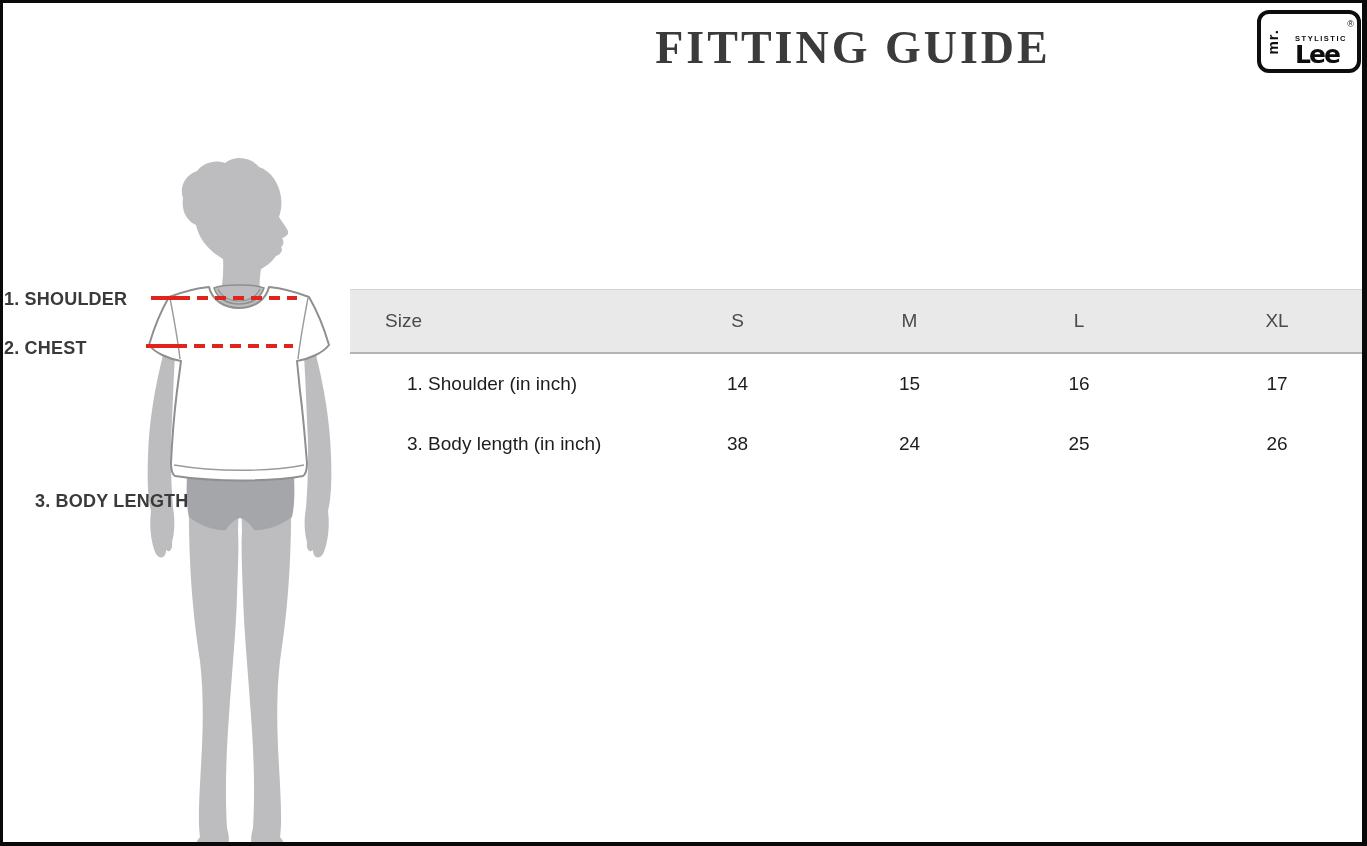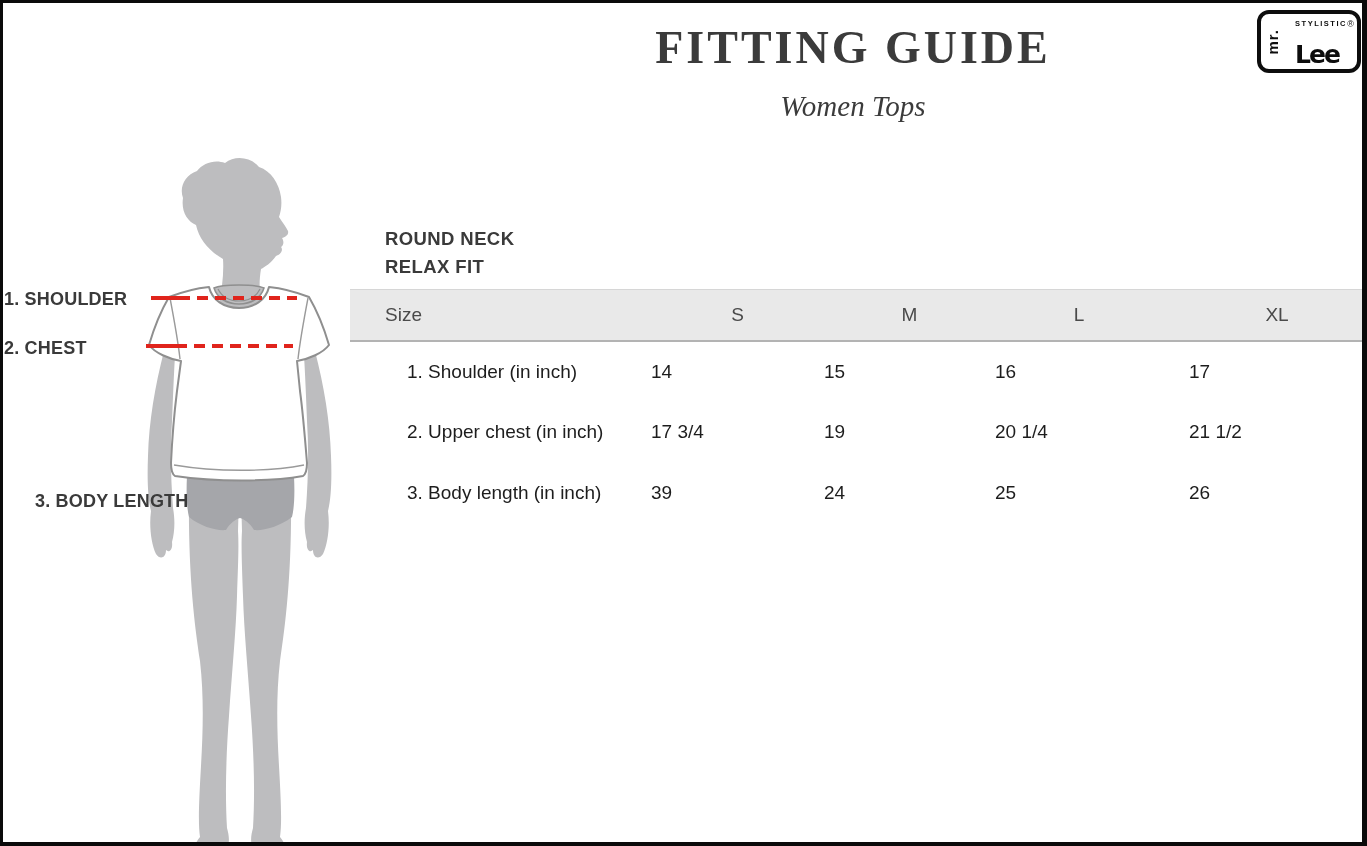--- a/index.html
+++ b/index.html
@@ -60,21 +60,21 @@
     color: #0d0d0d;
     line-height: 1;
     margin-left: 1px;
     align-self: center;
   }
   .logo-right {
     flex: 1;
     display: flex;
     flex-direction: column;
     align-items: center;
-    justify-content: space-between;
+    justify-content: flex-end;
     padding-top: 3px;
   }
   .logo-tagline {
     font-size: 7.5px;
     font-weight: 700;
     letter-spacing: 1.5px;
     color: #0d0d0d;
     margin-left: 8px;
   }
   .logo-brand {
@@ -126,53 +126,52 @@
   .size-table {
     position: absolute;
     left: 347px; top: 286px;
     width: 1015px;
     border-collapse: collapse;
     table-layout: fixed;
     font-size: 19px;
   }
   .size-table thead tr {
     background: #e9e9e9;
-    height: 51px;
+    height: 63px;
     border-top: 1px solid #d6d6d6;
     border-bottom: 2px solid #b3b3b3;
   }
   .size-table thead th {
     font-weight: 400;
     color: #4a4a4a;
     text-align: center;
   }
   .size-table thead th.col-label {
     text-align: left;
     padding-left: 35px;
   }
   .size-table tbody tr { height: 61px; }
   .size-table tbody td {
     color: #1d1d1d;
-    text-align: left;
+    text-align: center;
     vertical-align: middle;
   }
   .size-table tbody td.row-label {
     text-align: left;
     padding-left: 57px;
   }
   .size-table th.col-xl, .size-table td.col-xl { padding-left: 26px; }
 </style>
 </head>
 <body>
 
 <div class="page">
 
   <div class="title-block">
     <div class="title">FITTING GUIDE</div>
-    <div class="subtitle">Women Tops</div>
   </div>
 
   <div class="logo">
     <span class="logo-mr">mr.</span>
     <span class="logo-right">
       <span class="logo-tagline">STYLISTIC</span>
       <span class="logo-brand">Lee</span>
     </span>
     <span class="logo-reg">®</span>
   </div>
@@ -277,24 +276,20 @@
     <line x1="148" y1="147" x2="187" y2="147" stroke="#e0241c" stroke-width="4"></line>
     <line x1="194" y1="147" x2="294" y2="147" stroke="#e0241c" stroke-width="4" stroke-dasharray="11 7"></line>
     <line x1="143" y1="195" x2="184" y2="195" stroke="#e0241c" stroke-width="4"></line>
     <line x1="191" y1="195" x2="290" y2="195" stroke="#e0241c" stroke-width="4" stroke-dasharray="11 7"></line>
   </svg>
 
   <div class="measure-label l1">1. SHOULDER</div>
   <div class="measure-label l2">2. CHEST</div>
   <div class="measure-label l3">3. BODY LENGTH</div>
 
-  <div class="product-block">
-    <div>ROUND NECK</div>
-    <div>RELAX FIT</div>
-  </div>
 
   <table class="size-table">
     <colgroup>
       <col style="width:301px">
         <col style="width:173px">
         <col style="width:171px">
         <col style="width:168px">
         <col style="width:202px">
     </colgroup>
     <thead>
@@ -308,29 +303,22 @@
     </thead>
     <tbody>
       <tr>
         <td class="row-label">1. Shoulder (in inch)</td>
         <td>14</td>
         <td>15</td>
         <td>16</td>
         <td class="col-xl">17</td>
       </tr>
       <tr>
-        <td class="row-label">2. Upper chest (in inch)</td>
-        <td>17 3/4</td>
-        <td>19</td>
-        <td>20 1/4</td>
-        <td class="col-xl">21 1/2</td>
-      </tr>
-      <tr>
         <td class="row-label">3. Body length (in inch)</td>
-        <td>39</td>
+        <td>38</td>
         <td>24</td>
         <td>25</td>
         <td class="col-xl">26</td>
       </tr>
     </tbody>
   </table>
 
 </div>
 
 </body></html>

